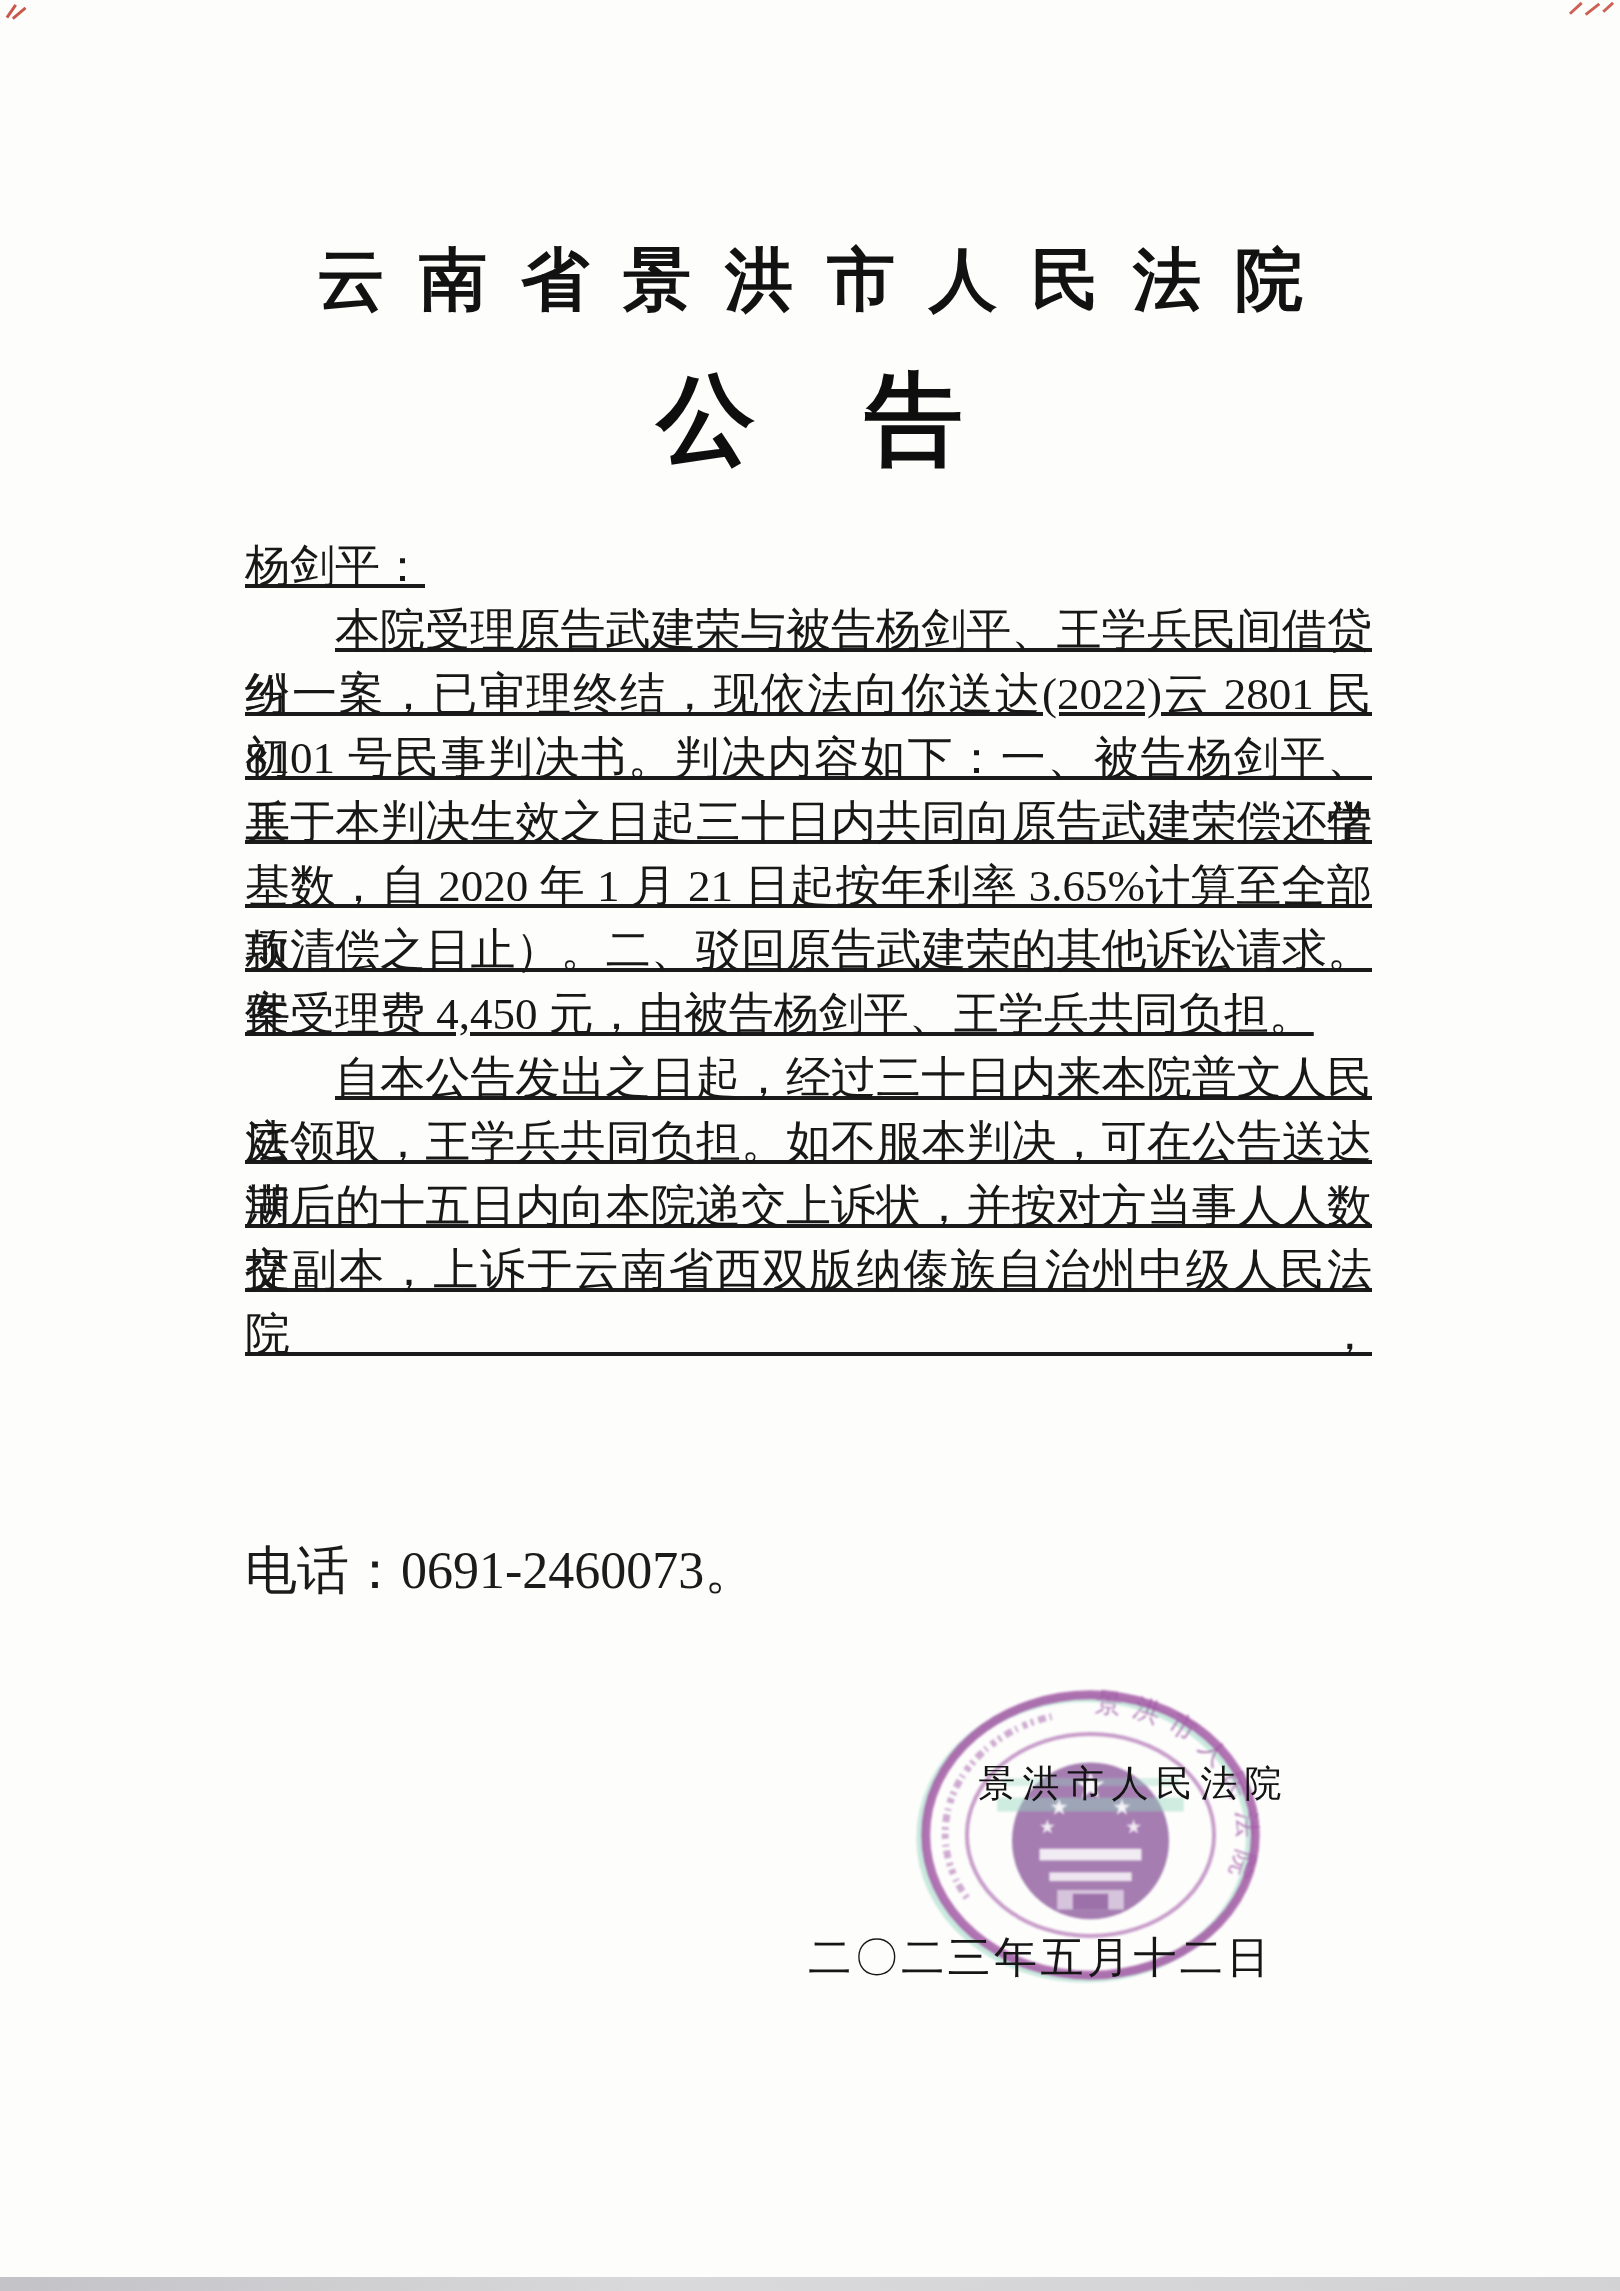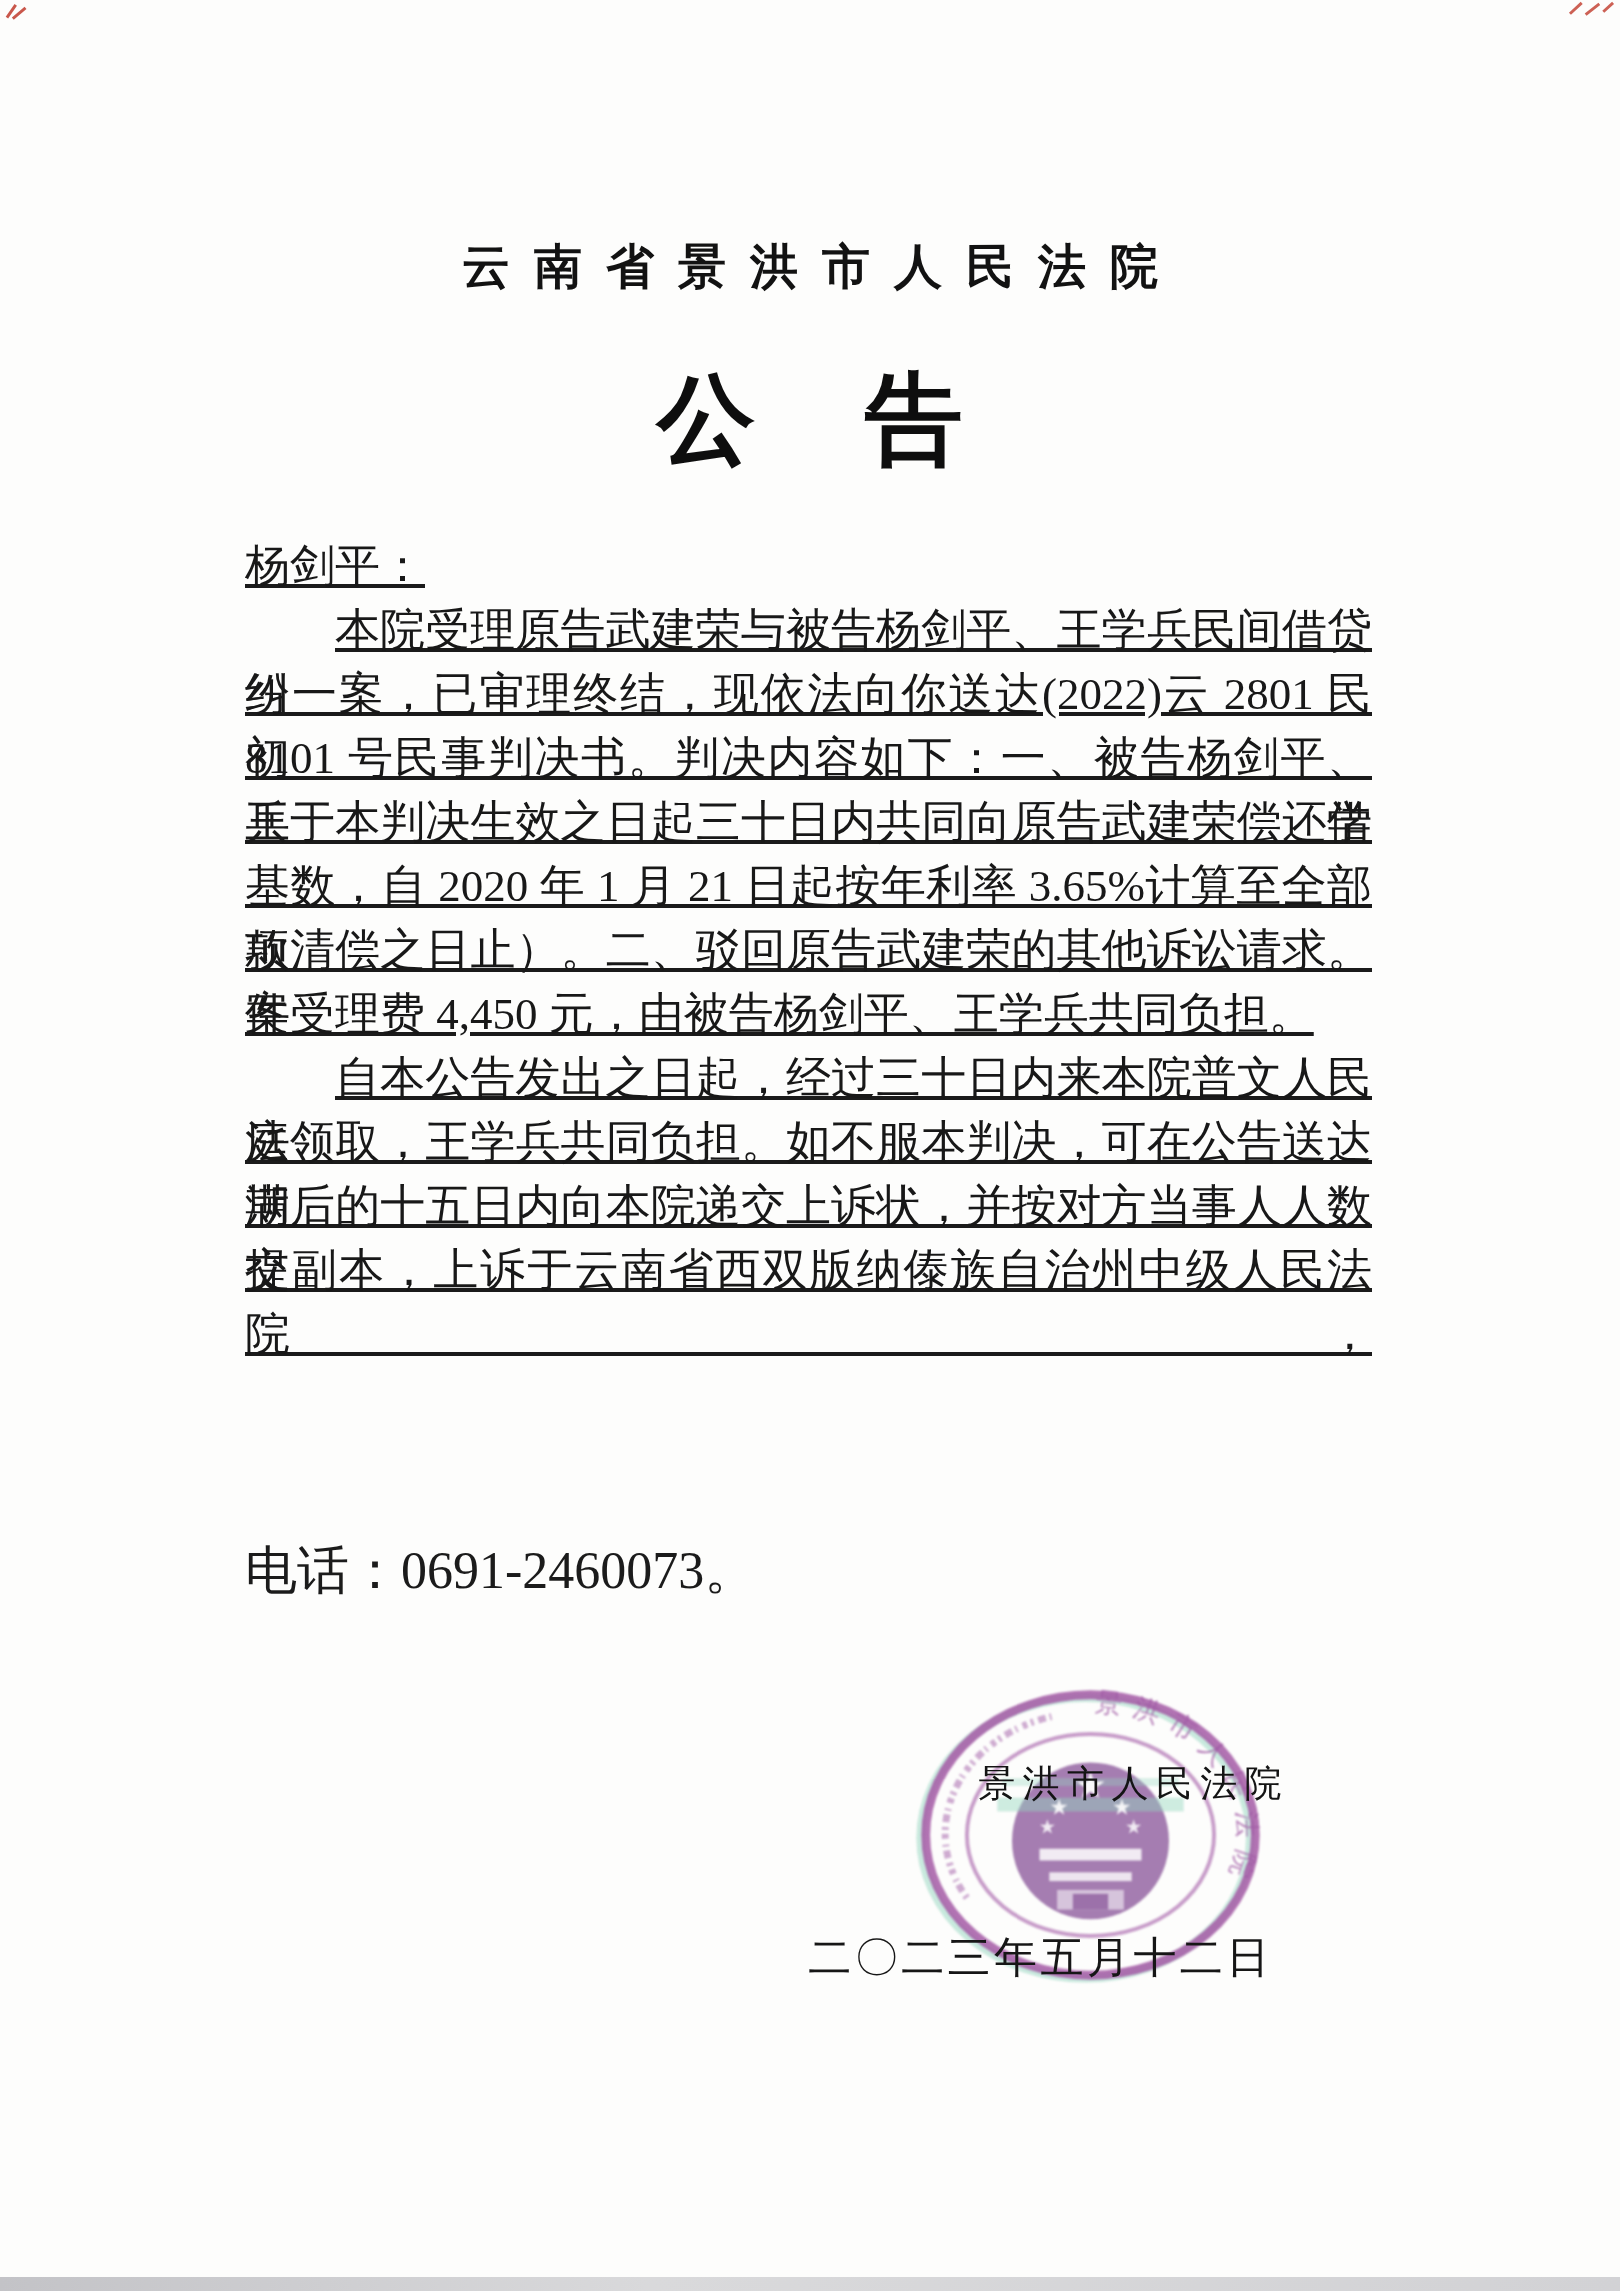--- a/index.html
+++ b/index.html
@@ -11,21 +11,21 @@
     overflow:hidden;
     font-family:"Liberation Serif", serif;
     color:#1b1b1b;
   }
   
   .court-name{
     position:absolute;top:235px;left:0;width:100%;
     text-align:center;
     font-family:"Liberation Sans", sans-serif;
     font-weight:700;
-    font-size:48px;
+    font-size:68px;
     letter-spacing:.5em;
     text-indent:.5em;
     color:#121212;
   }
   .doc-type{
     position:absolute;top:355px;left:0;width:100%;
     text-align:center;
     font-family:"Liberation Sans", sans-serif;
     font-weight:700;
     font-size:98px;

